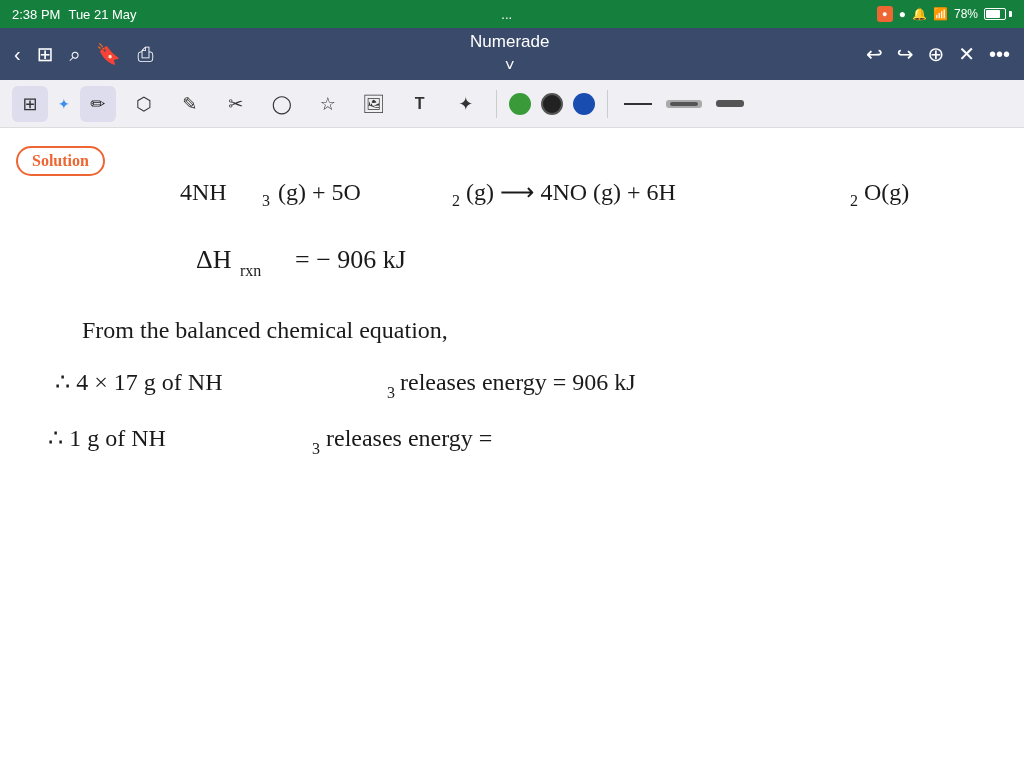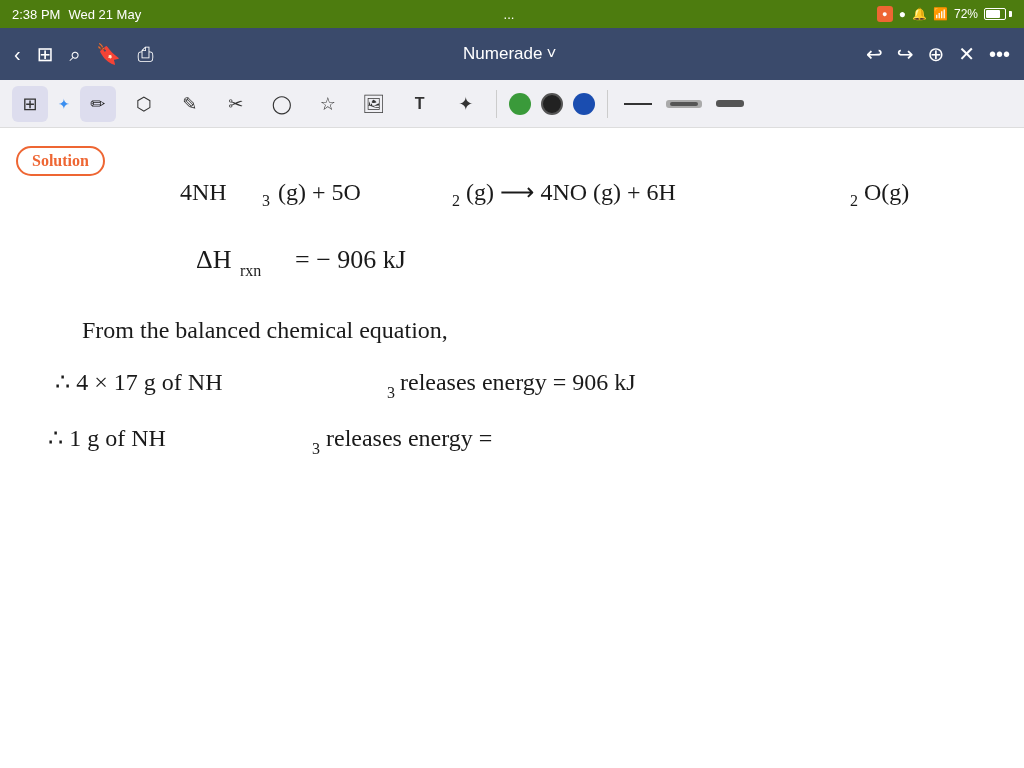--- a/index.html
+++ b/index.html
@@ -8,21 +8,21 @@
       height: 768px;
       overflow: hidden;
       font-family: sans-serif;
       background: #fff;
     }
 
     
     #status-bar {
       width: 100%;
       height: 28px;
-      background: #4d7c0f;
+      background: #15803d;
       display: flex;
       align-items: center;
       justify-content: space-between;
       padding: 0 12px;
       color: #fff;
       font-size: 13px;
     }
     #status-bar .left { display: flex; align-items: center; gap: 8px; }
     #status-bar .center { display: flex; align-items: center; gap: 4px; }
     #status-bar .right { display: flex; align-items: center; gap: 6px; font-size: 12px; }
@@ -50,21 +50,21 @@
       width: 100%;
       height: 52px;
       background: #3a4a6b;
       display: flex;
       align-items: center;
       justify-content: space-between;
       padding: 0 14px;
       color: #fff;
     }
     #nav-bar .nav-left { display: flex; align-items: center; gap: 16px; }
-    #nav-bar .nav-center { font-size: 17px; color: #fff; display: flex; align-items: flex-start; gap: 4px; }
+    #nav-bar .nav-center { font-size: 17px; color: #fff; display: flex; align-items: center; gap: 4px; flex-direction: column; }
     #nav-bar .nav-right { display: flex; align-items: center; gap: 14px; }
     .nav-icon { font-size: 20px; cursor: pointer; color: #fff; }
 
     
     #toolbar {
       width: 100%;
       height: 48px;
       background: #f0f0f4;
       border-bottom: 1px solid #ddd;
       display: flex;
@@ -123,31 +123,31 @@
       width: 100%;
       height: 100%;
     }
   </style>
 </head>
 <body>
 
 <div id="status-bar">
   <div class="left">
     <span>2:38 PM</span>
-    <span>Wed 21 May</span>
+    <span>Tue 21 May</span>
   </div>
   <div class="center">
     <span>...</span>
   </div>
   <div class="right">
     <div class="record-dot">●</div>
     <span>●</span>
     <span>🔔</span>
     <span>📶</span>
-    <span>72%</span>
+    <span>78%</span>
     <div class="battery-bar">
       <div class="battery-outline">
         <div class="battery-fill"></div>
       </div>
       <div class="battery-tip"></div>
     </div>
   </div>
 </div>
 
 <div id="nav-bar">

